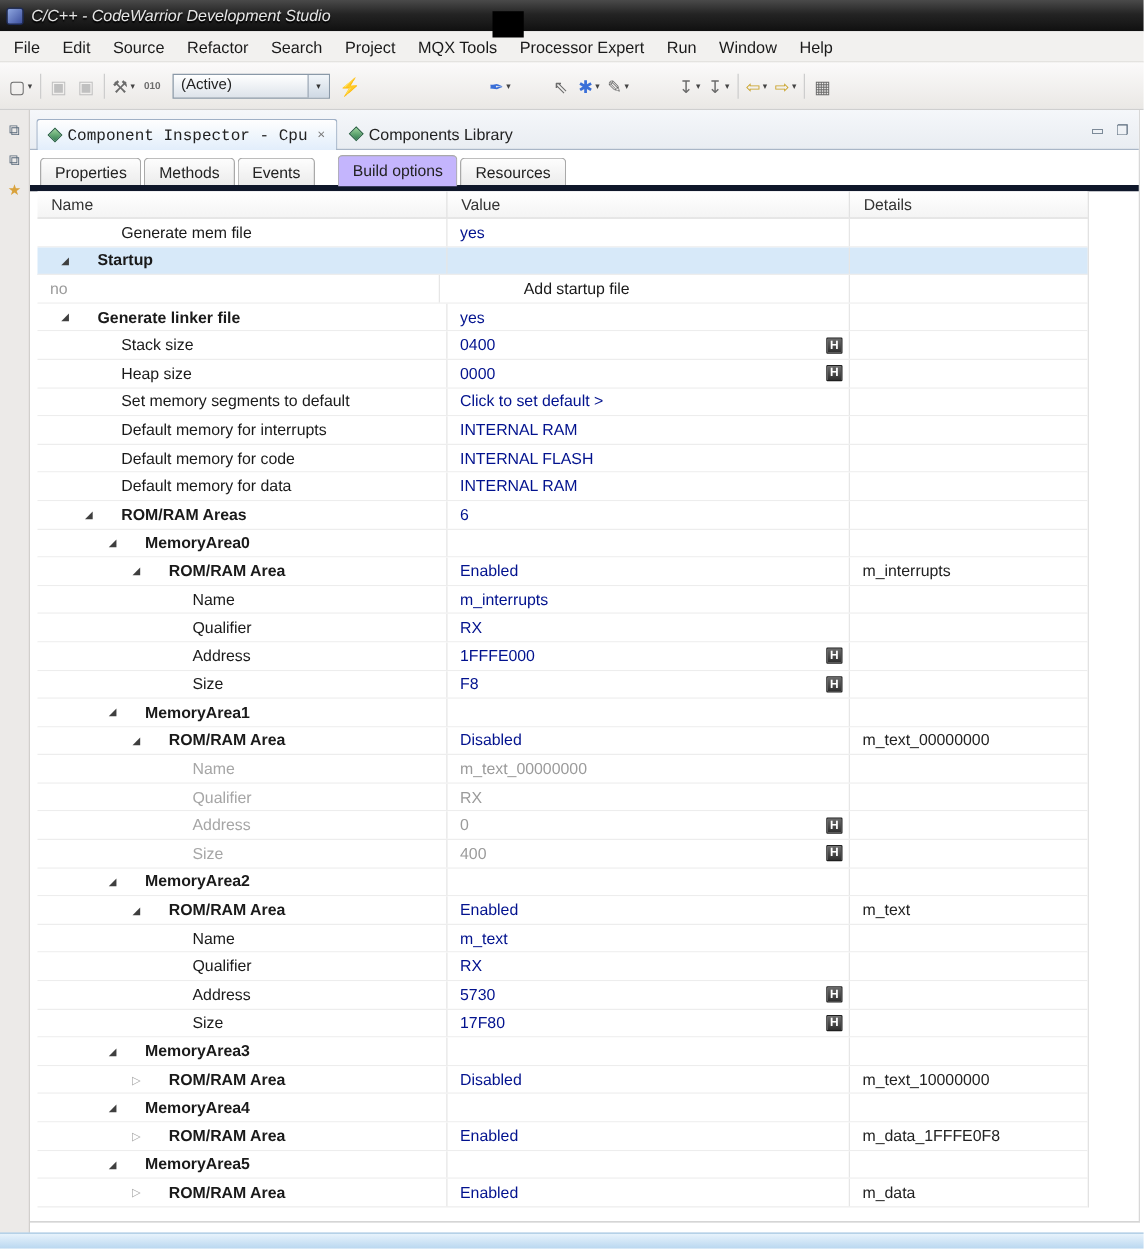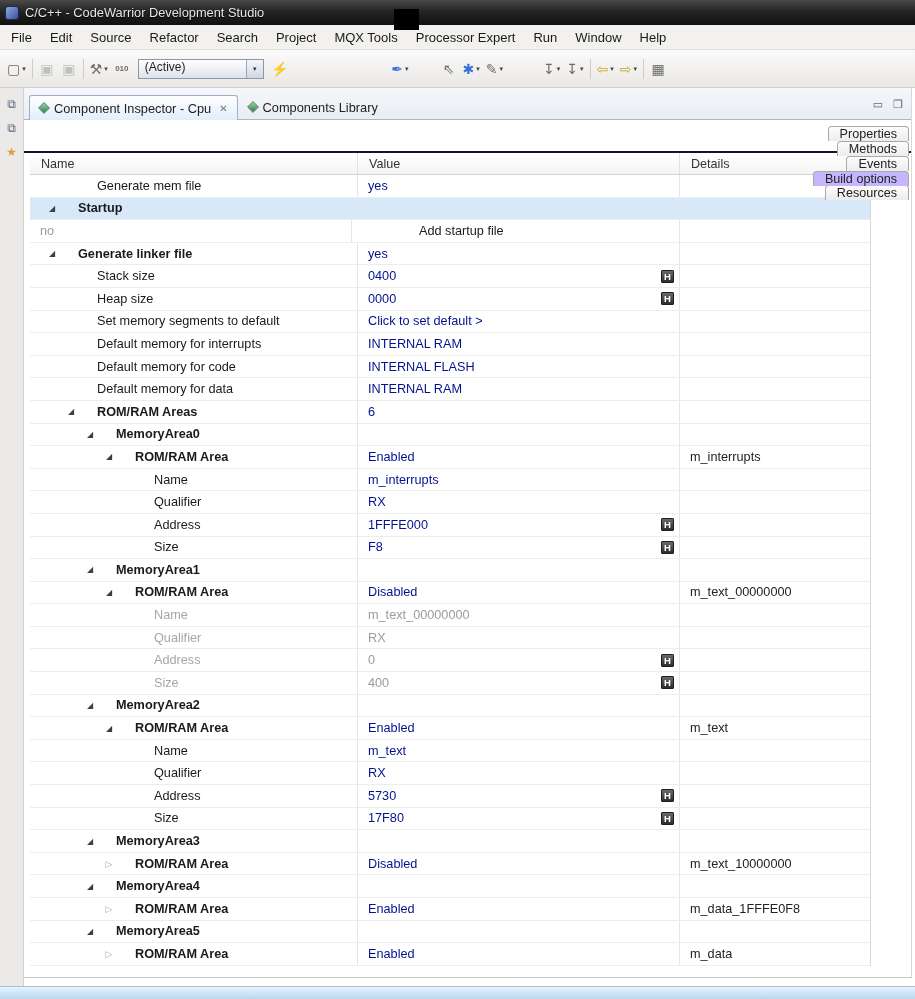--- a/index.html
+++ b/index.html
@@ -2,21 +2,21 @@
 <html><head>
 <meta charset="utf-8">
 <style>
   * { box-sizing: border-box; margin: 0; padding: 0; }
   html,body { width: 915px; height: 999px; }
   body { font-family: "Liberation Sans", sans-serif; background: #fff; position: relative; overflow: hidden; }
 
   
   .titlebar { position:absolute; left:0; top:0; width:915px; height:25px;
     background:linear-gradient(180deg,#4a4a4a 0%,#242424 45%,#101010 100%);
-    display:flex; align-items:center; padding-left:5px; }
+    display:flex; align-items:center; padding-left:5px;font-style:italic; }
   .app-icon { width:14px; height:14px; border-radius:3px; margin-right:6px;
     background:linear-gradient(135deg,#8fa7e0,#3c4f9e); border:1px solid #1d2a55; }
   .title-text { color:#e6e6e6; font-size:12.8px; text-shadow:0 1px 1px #000; }
   .artifact { position:absolute; left:394px; top:9px; width:25px; height:21px; background:#000; z-index:5; }
 
   
   .menubar { position:absolute; left:0; top:25px; width:915px; height:25px;
     background:#f2f1ef; border-bottom:1px solid #e0dedb; display:flex; align-items:center; padding-left:2px; }
   .menu-item { padding:3px 9px; font-size:13px; color:#1a1a1a; cursor:default; }
 
@@ -46,30 +46,30 @@
 
   
   .editor { position:absolute; left:24px; top:88px; width:888px; height:890px;
     background:#fff; border-right:1px solid #d8d8d8; border-bottom:1px solid #c8c8c8; }
   .tabbar { height:32px; background:linear-gradient(#f5f7fa,#e9edf2);
     border-bottom:1px solid #a9b6c7; display:flex; align-items:flex-end; padding:0 5px; }
   .etabs { display:flex; align-items:flex-end; }
   .etab { display:flex; align-items:center; gap:5px; height:25px; padding:0 9px;
     font-size:12.8px; color:#222; border:1px solid transparent; border-bottom:none; white-space:nowrap; }
   .etab.sel { background:linear-gradient(#fefefe,#e2eefb); border-color:#9fb0c6;
-    border-radius:3px 3px 0 0; margin-bottom:-1px; position:relative; z-index:2; }
+    border-radius:3px 3px 0 0; margin-bottom:-1px; position:relative; z-index:2;font-family:Liberation Mono, monospace; }
   .comp-icon { width:10px; height:10px; transform:rotate(45deg) scale(.85);
     background:linear-gradient(135deg,#9ad49a,#2f7d4f); border:1px solid #225c3c; flex:none; }
   .tab-close { font-size:10px; color:#777; margin-left:3px; }
   .viewctl { margin-left:auto; display:flex; align-items:center; gap:4px; padding-bottom:7px; }
   .vc { font-size:11px; color:#5a6b7c; width:16px; height:16px; display:flex; align-items:center; justify-content:center; }
 
   
   .subtabs { margin-top:6px; height:27px; display:flex; align-items:flex-end;
-    padding-left:8px; border-bottom:2px solid #0f172a;flex-direction:column; }
+    padding-left:8px; border-bottom:5px solid #0f172a; }
   .stab { height:22px; padding:0 11px; display:flex; align-items:center; font-size:12.6px; color:#222;
     border:1px solid #a9a9a9; border-bottom:none; border-radius:4px 4px 0 0;
     background:linear-gradient(#fdfdfd,#ececec); margin-right:2px; white-space:nowrap; }
   .stab.sel { height:25px; background:#c4b5fd; margin-bottom:-1px; position:relative; z-index:2;margin-left:16px; }
 
   
   .ptable { margin-left:6px; width:841px; border-right:1px solid #d9d9d9; }
   .thead { display:flex; height:22px; background:linear-gradient(#ffffff,#f4f4f4);
     border-bottom:1px solid #d4d4d4; }
   .th { display:flex; align-items:center; padding-left:11px; font-size:12.6px; color:#333;

